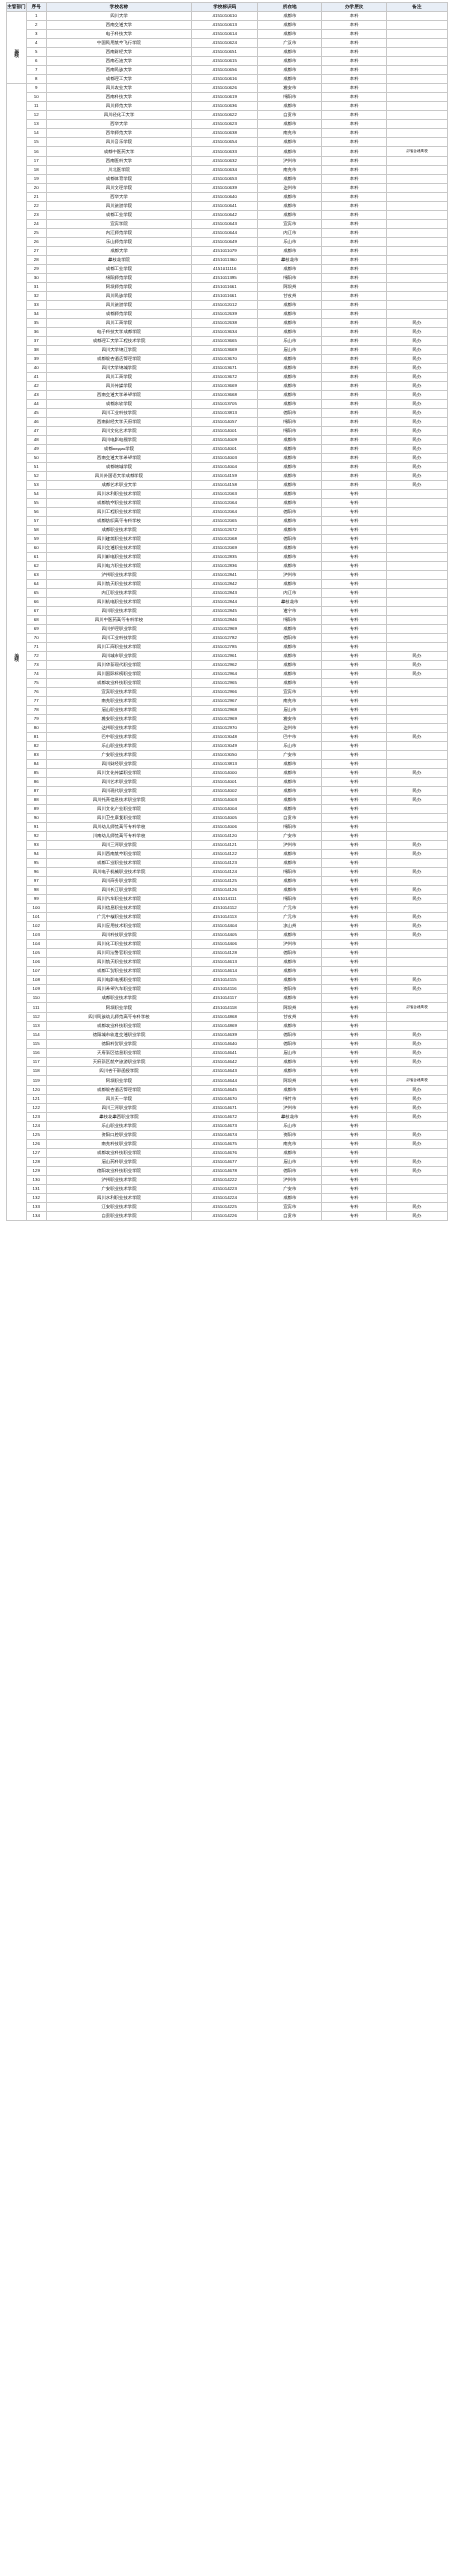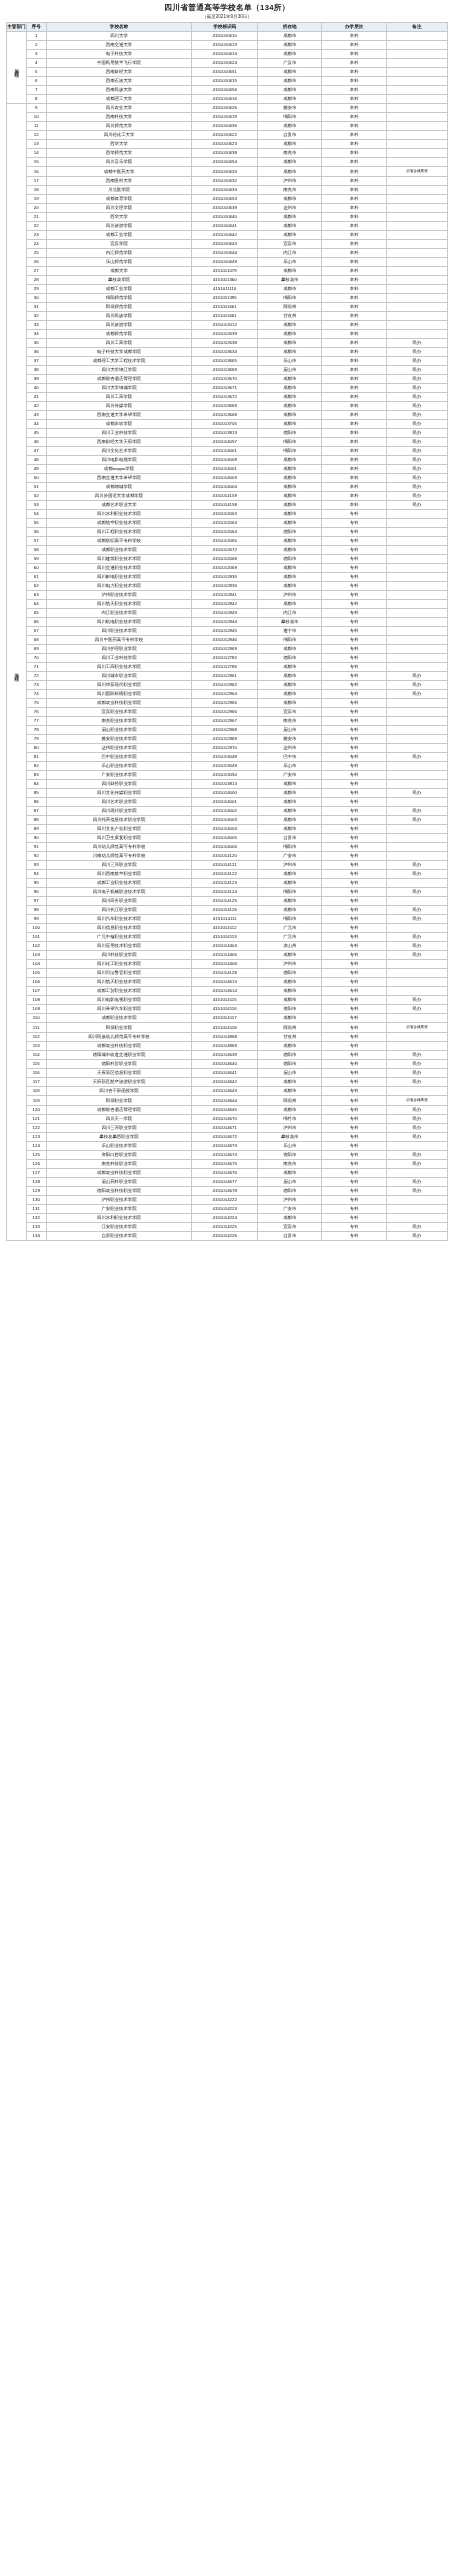--- a/index.html
+++ b/index.html
@@ -21,24 +21,20 @@
   th{background:#e8eef6;font-weight:bold;font-size:4.6px;}
   td.name{text-align:center;}
   td.vert{writing-mode:vertical-rl;text-orientation:upright;font-size:4.6px;letter-spacing:1.5px;
           background:#fff;white-space:nowrap;}
   td.two-line{line-height:3.9px;white-space:normal;font-size:3.6px;padding:0.5px 0;}
 </style>
 </head>
 <body>
 
 <div class="page">
-  <div class="title-wrap">
-    <div class="title">四川省普通高等学校名单（134所）</div>
-    <div class="subtitle">（截至2021年9月30日）</div>
-  </div>
 
   <table>
     <colgroup>
       <col class="c0">
         <col class="c1">
         <col class="c2">
         <col class="c3">
         <col class="c4">
         <col class="c5">
         <col class="c6">

